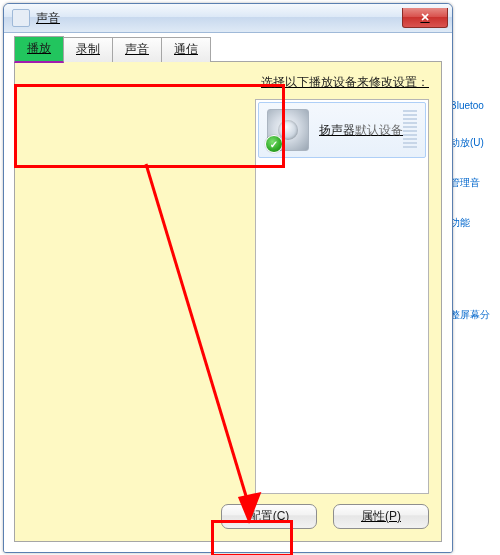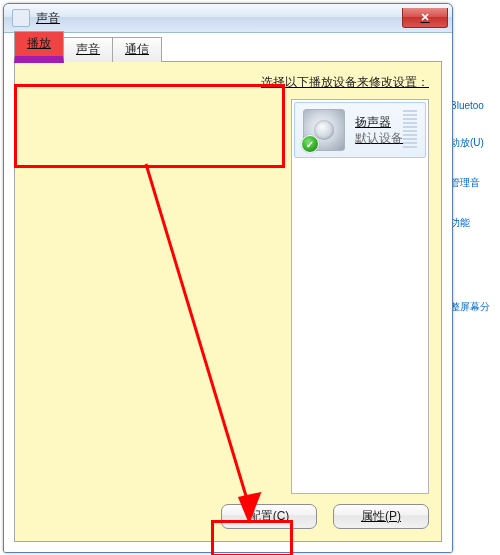--- a/index.html
+++ b/index.html
@@ -35,21 +35,21 @@
   
   .client{flex:1;display:flex;flex-direction:column;background:#fff;padding:6px 10px 10px 10px;}
   .tabstrip{display:flex;align-items:flex-end;height:23px;position:relative;}
   .tabstrip::after{content:"";position:absolute;left:0;right:0;bottom:0;height:1px;background:#a6a6a6;}
   .tab{
     padding:3px 12px 4px 12px;border:1px solid #a6a6a6;border-bottom:none;
     background:linear-gradient(to bottom,#fdfdfd,#ececec);
     margin-right:-1px;position:relative;z-index:1;color:#1a1a1a;
   }
   .tab.active{
-    background:#ef4444;border-bottom:7px solid #a21caf;margin-bottom:-1px;z-index:2;
+    background:#22c55e;border-bottom:2px solid #a21caf;margin-bottom:-1px;z-index:2;
   }
   .tabpage{
     flex:1;border:1px solid #a6a6a6;border-top:none;background:#fef9c3;
     padding:12px;display:flex;flex-direction:column;align-items:flex-end;
   }
   .instruction{color:#1a1a1a;margin-bottom:8px;}
   .device-list{
     flex:1;border:1px solid #b5b5b5;background:#fff;position:relative;overflow:hidden;
   }
   .device-item{
@@ -69,21 +69,21 @@
     background:radial-gradient(circle at 40% 35%,#fafcff 0%,#cfd8e2 55%,#9ba7b4 100%);
     box-shadow:inset 0 0 3px rgba(0,0,0,.3);
   }
   .dev-check{
     position:absolute;left:-3px;bottom:-3px;width:16px;height:16px;
     border-radius:50%;
     background:radial-gradient(circle at 40% 35%,#7be06f 0%,#2fa926 60%,#1f7a18 100%);
     border:1px solid #fff;box-shadow:0 0 1px rgba(0,0,0,.5);
     display:flex;align-items:center;justify-content:center;color:#fff;font-size:10px;font-weight:bold;
   }
-  .dev-texts{display:flex;flex-direction:column;line-height:1.35;}
+  .dev-texts{display:flex;flex-direction:row;line-height:1.35;}
   .dev-name{color:#1a1a1a;}
   .dev-sub{color:#6a6a6a;}
   .dev-level{
     margin-left:auto;flex:0 0 14px;height:40px;
     background:repeating-linear-gradient(to bottom,#c7d6e8 0 2px,transparent 2px 4px);
   }
   
   .tabpage-buttons{display:flex;align-items:center;gap:8px;margin-top:10px;}
   .tabpage-buttons .spacer{flex:1;}
   .win-btn{
@@ -108,35 +108,36 @@
 </style>
 </head>
 <body>
 
 <div class="stage">
 
   <span class="bg-hint" style="top:100px">Bluetoo</span>
   <span class="bg-hint" style="top:136px">动放(U)</span>
   <span class="bg-hint" style="top:176px">管理音</span>
   <span class="bg-hint" style="top:216px">功能</span>
-  <span class="bg-hint" style="top:300px">整屏幕分</span>
+  <span class="bg-hint" style="top:308px">整屏幕分</span>
 
   <div class="sound-window">
     <div class="titlebar">
       <div class="title-icon"></div>
       <div class="title-text">声音</div>
       <div class="title-spacer"></div>
       <div class="close-btn">
         <span>✕</span>
       </div>
     </div>
 
     <div class="client">
       <div class="tabstrip">
         <div class="tab active">播放</div>
+        <div class="tab">录制</div>
         <div class="tab">声音</div>
         <div class="tab">通信</div>
       </div>
 
       <div class="tabpage">
         <div class="instruction">选择以下播放设备来修改设置：</div>
 
         <div class="device-list">
           <div class="device-item">
             <div class="dev-icon">

